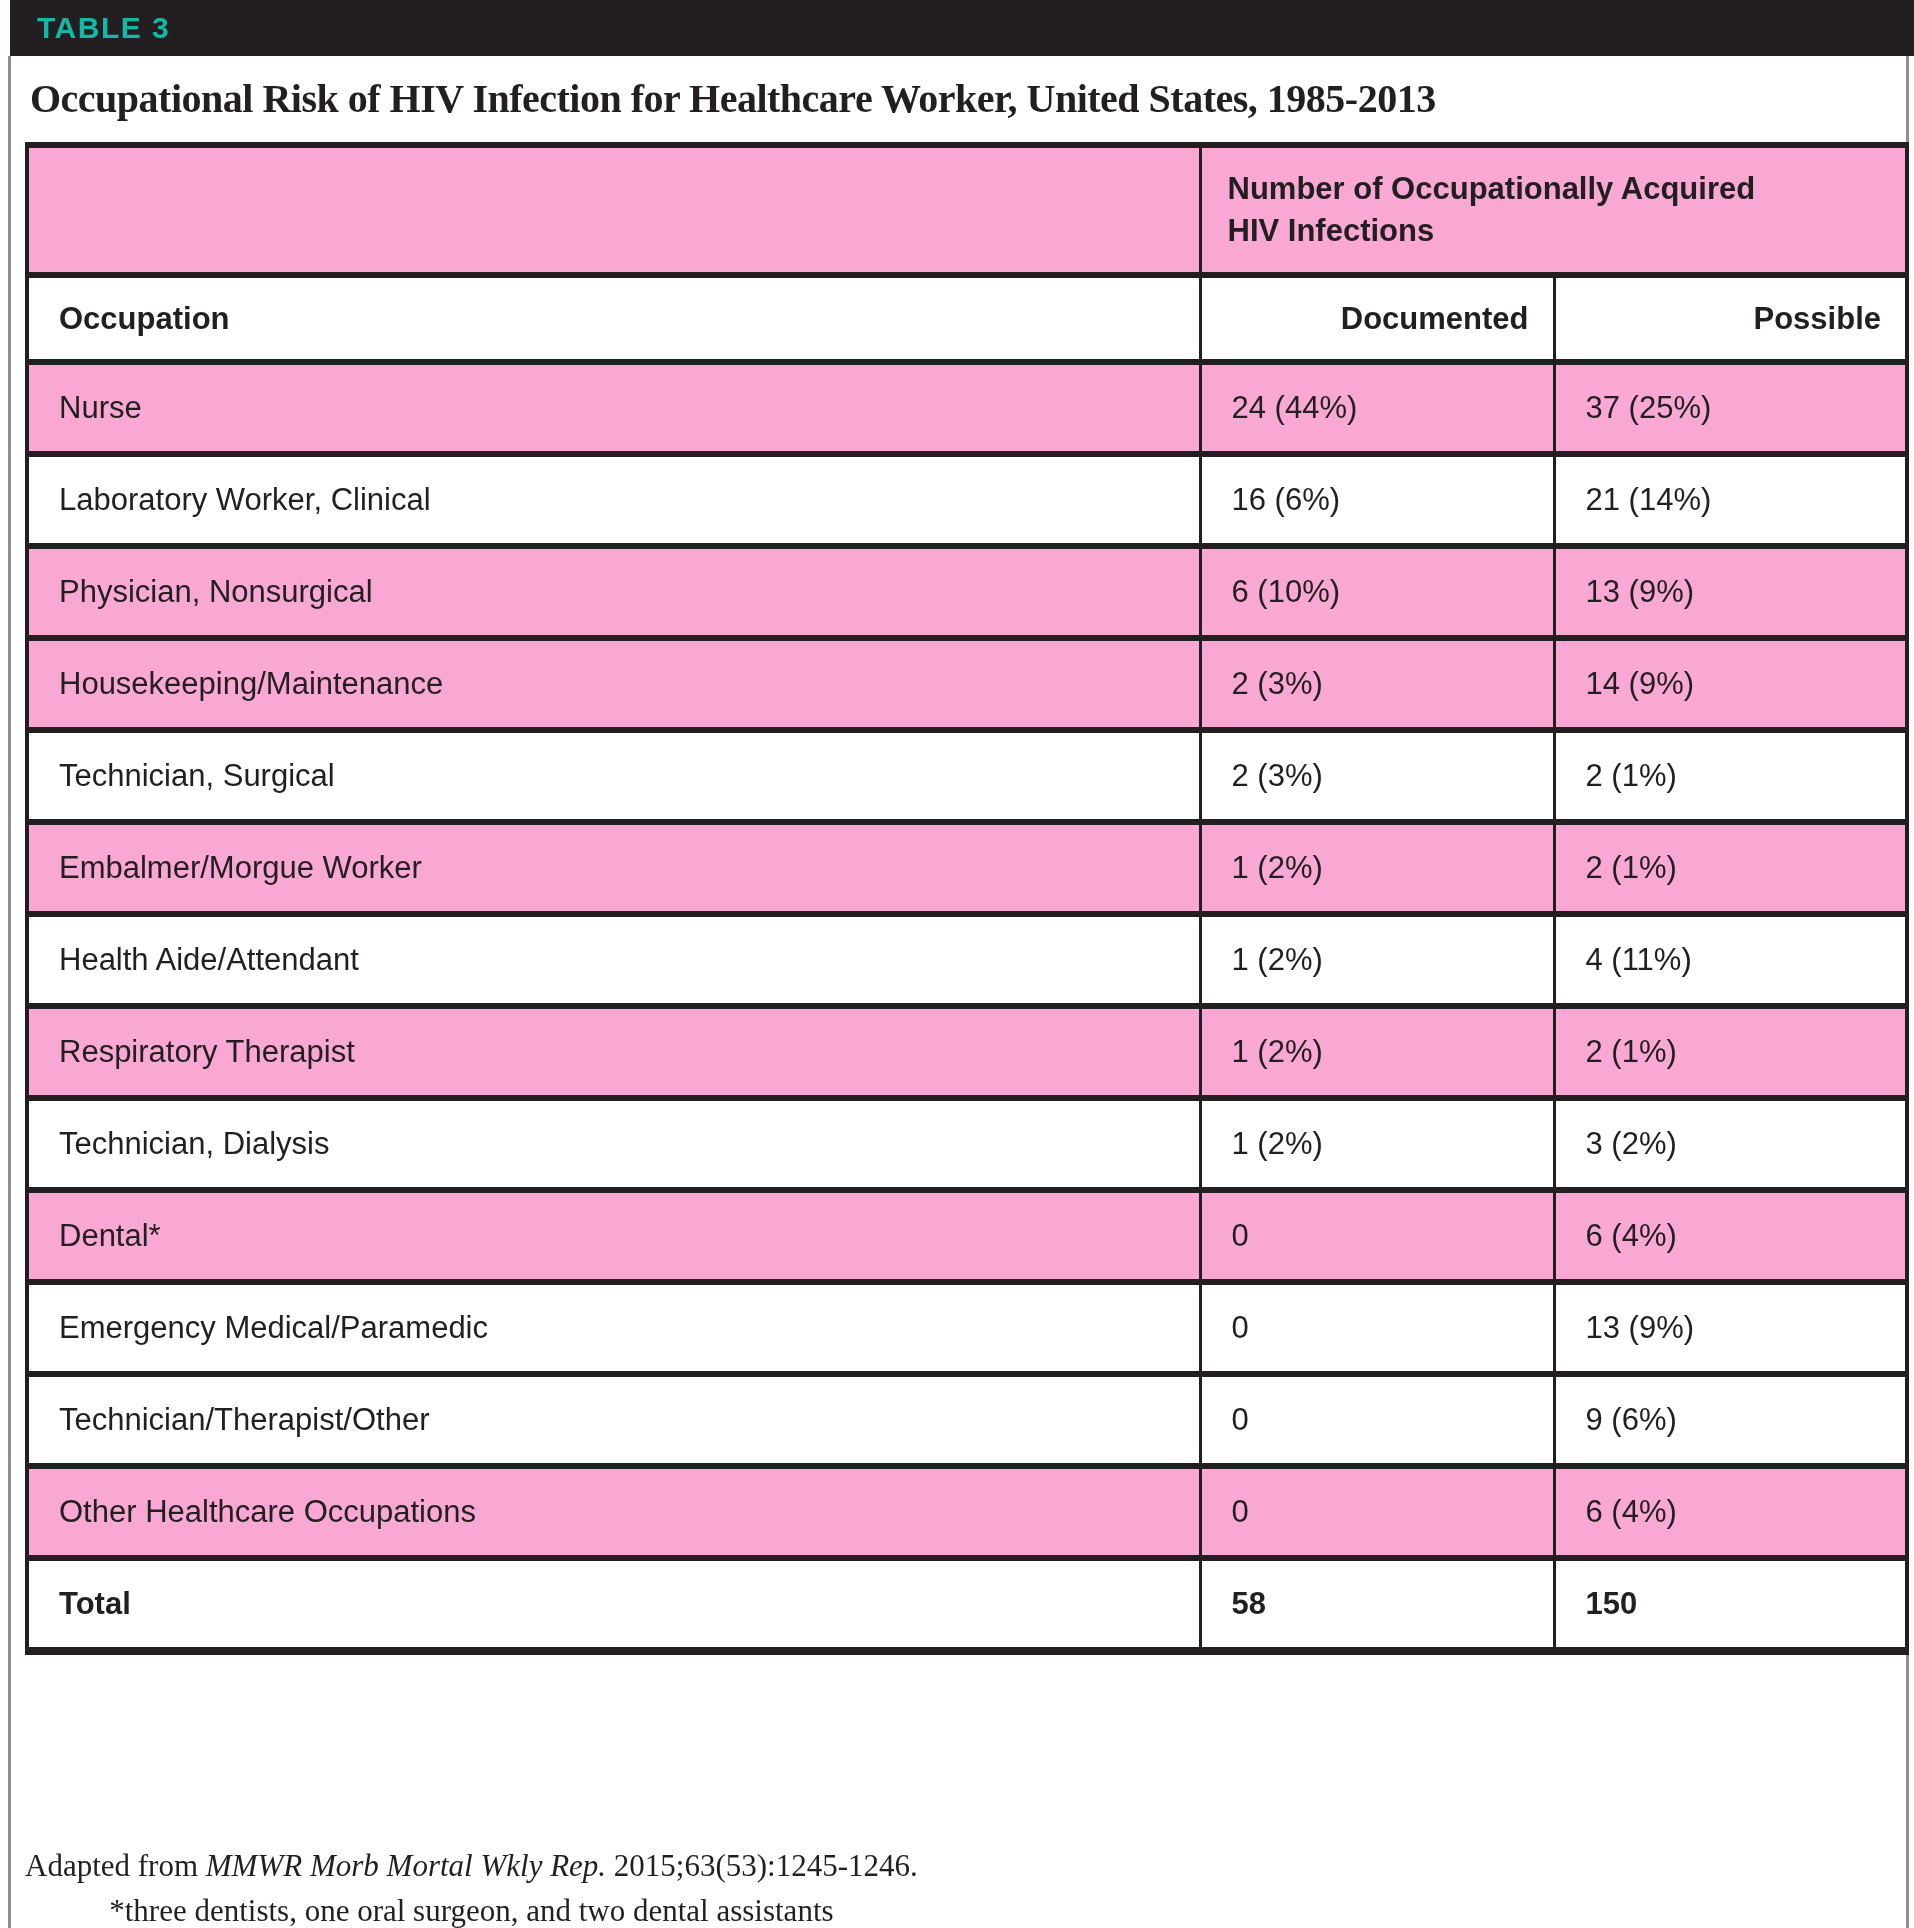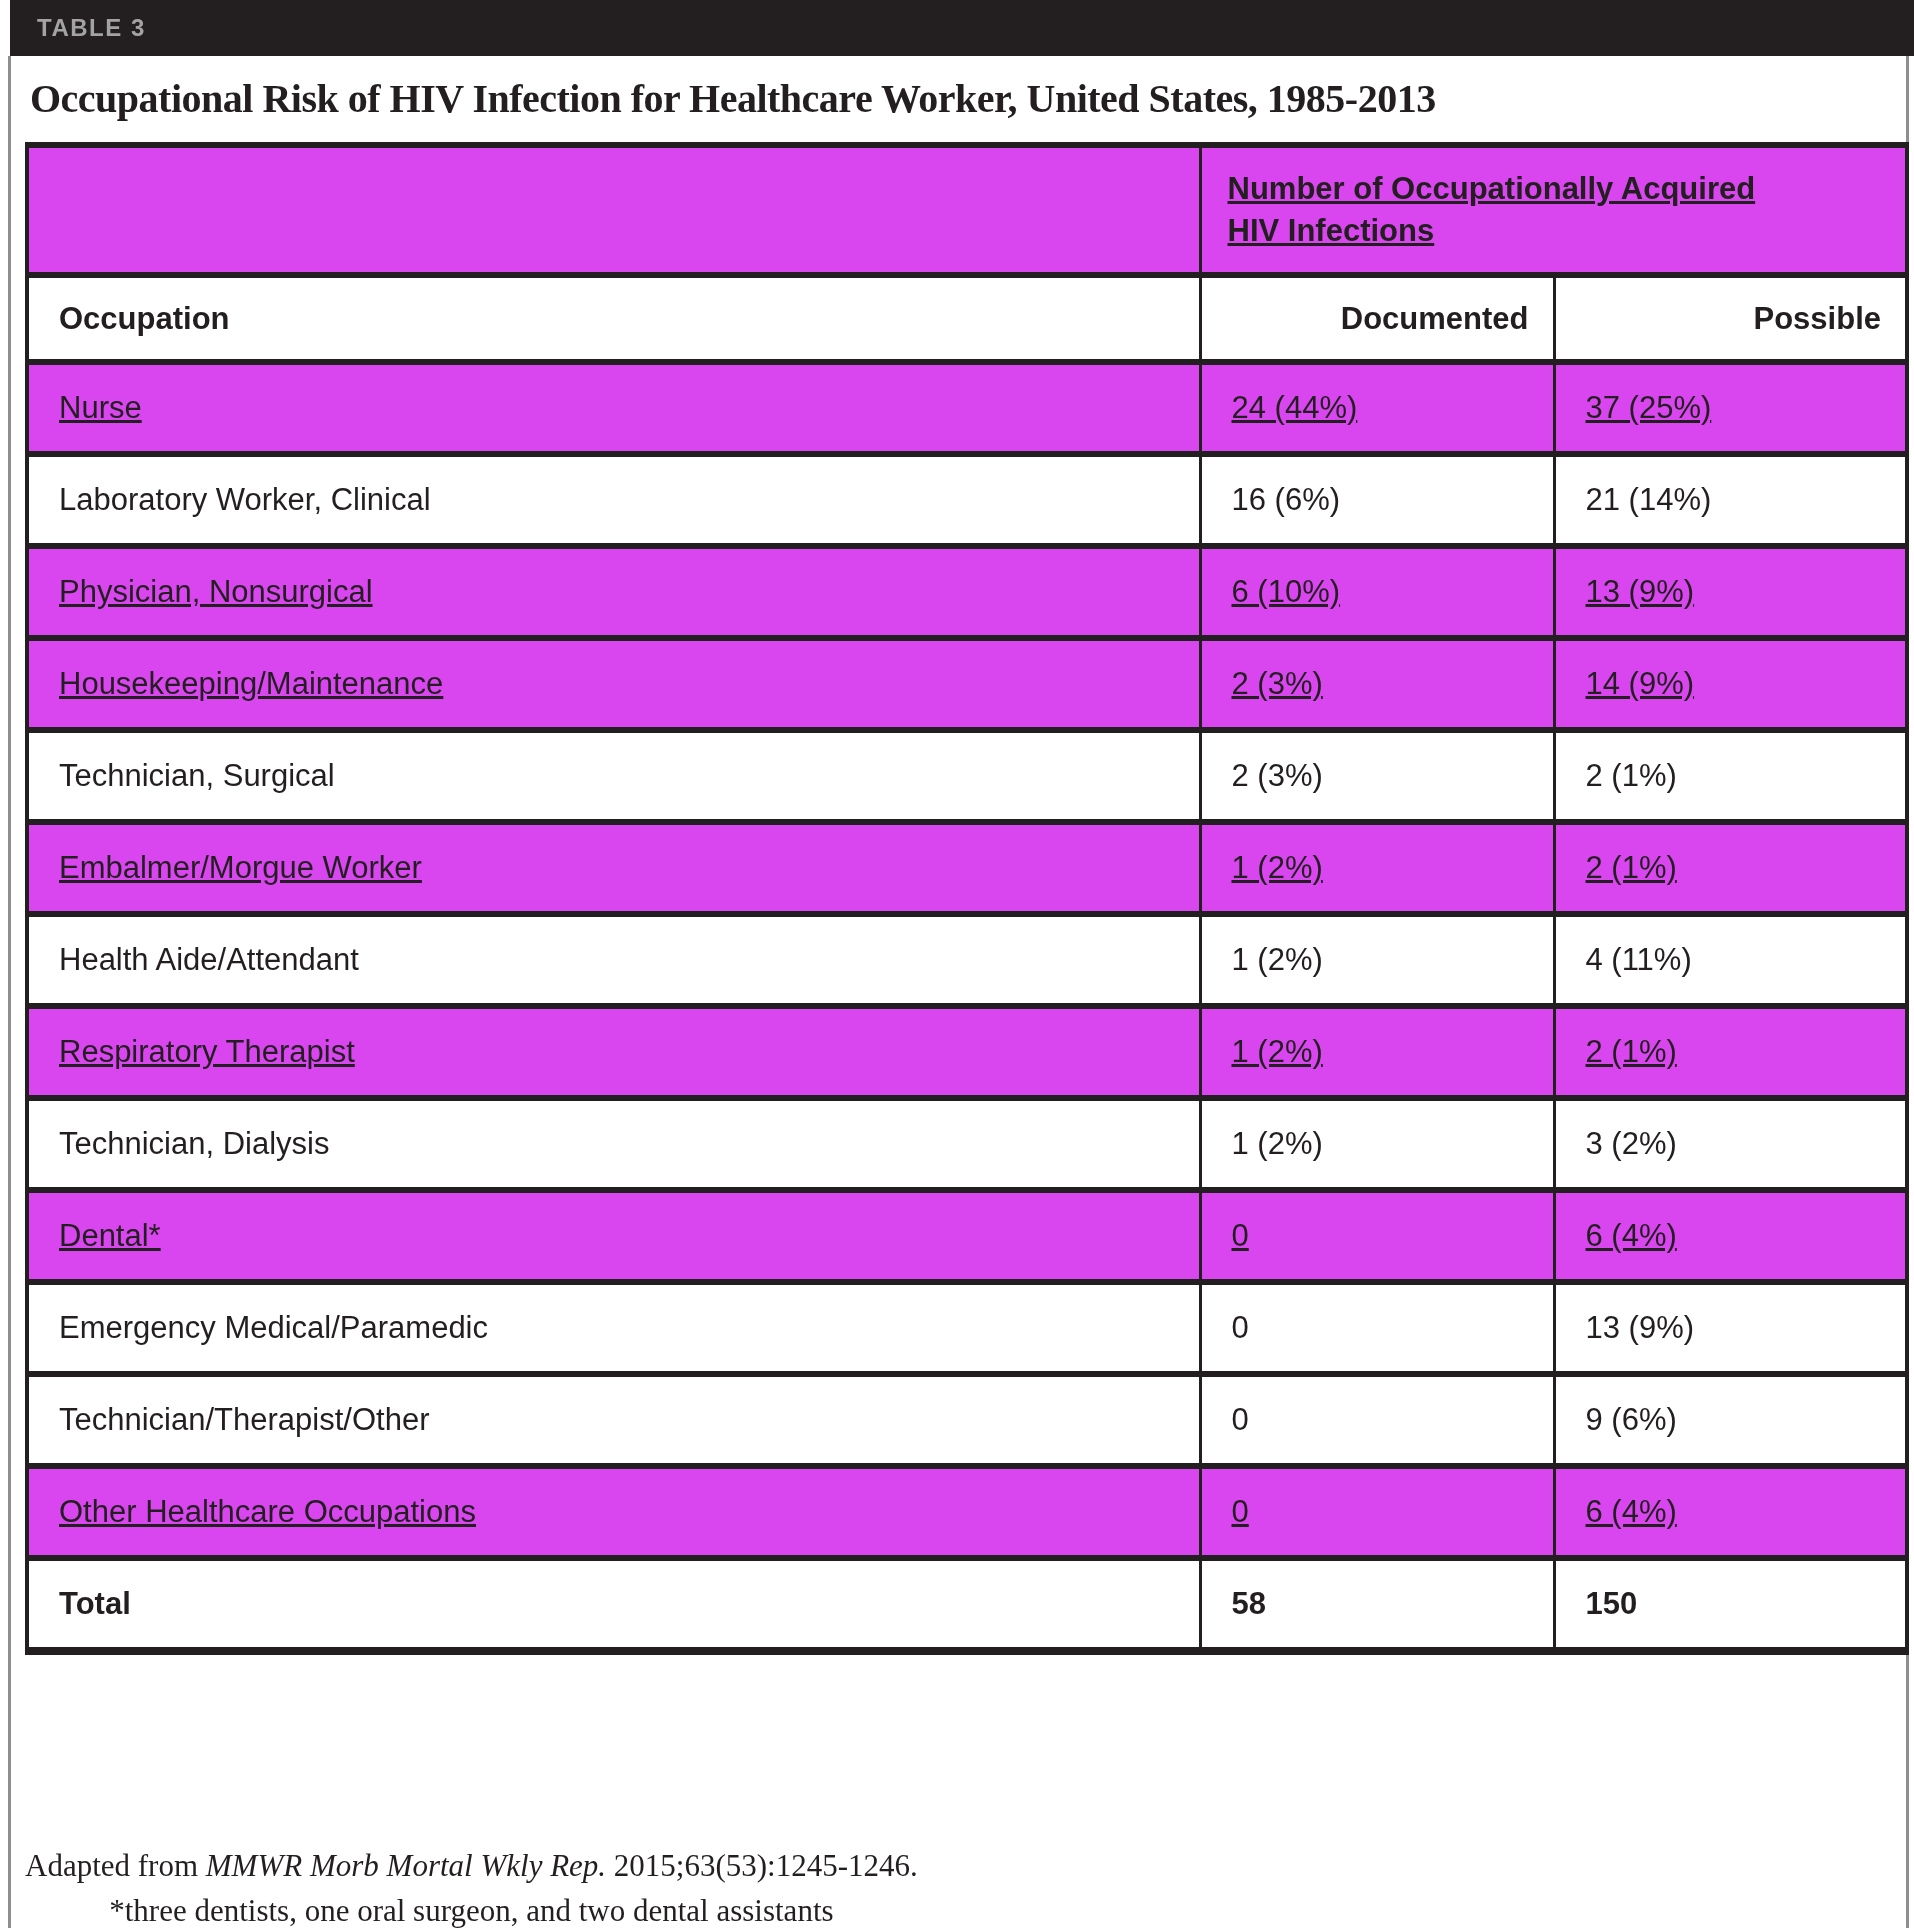--- a/index.html
+++ b/index.html
@@ -13,22 +13,22 @@
     color: #231f20;
   }
   .tag-bar {
     position: absolute;
     left: 10px; top: 0; right: 0; height: 56px;
     background: #231f20;
     display: flex; align-items: center;
     padding-left: 27px; box-sizing: border-box;
   }
   .tag-bar span {
-    color: #a3a3a3;
-    font-size: 24px;
+    color: #14b8a6;
+    font-size: 30px;
     font-weight: bold;
     letter-spacing: 1.5px;
   }
   .col-rule {
     position: absolute;
     top: 56px; bottom: 0; width: 3px;
     background: #8e8e90;
   }
   .col-rule.left  { left: 8px; }
   .col-rule.right { right: 6px; }
@@ -56,21 +56,21 @@
   }
   .data-table th, .data-table td {
     border-left: 3px solid #231f20;
     border-top: 6px solid #231f20;
     padding: 0 24px 0 30px;
     vertical-align: middle;
     text-align: left;
     font-weight: normal;
     overflow: hidden;
   }
-  .shaded { background: #d946ef; text-decoration: underline; }
+  .shaded { background: #f9a8d4; }
   .group-row td, .group-row th { height: 124px; }
   .group-row th {
     font-weight: bold;
     line-height: 1.35;
     padding-right: 139px;
     padding-left: 26px;
   }
   .col-row th { height: 81px; font-weight: bold; }
   .data-row td { height: 86px; }
   .value-cell, .col-row th.value-col { padding-left: 26px; text-align: right; }

